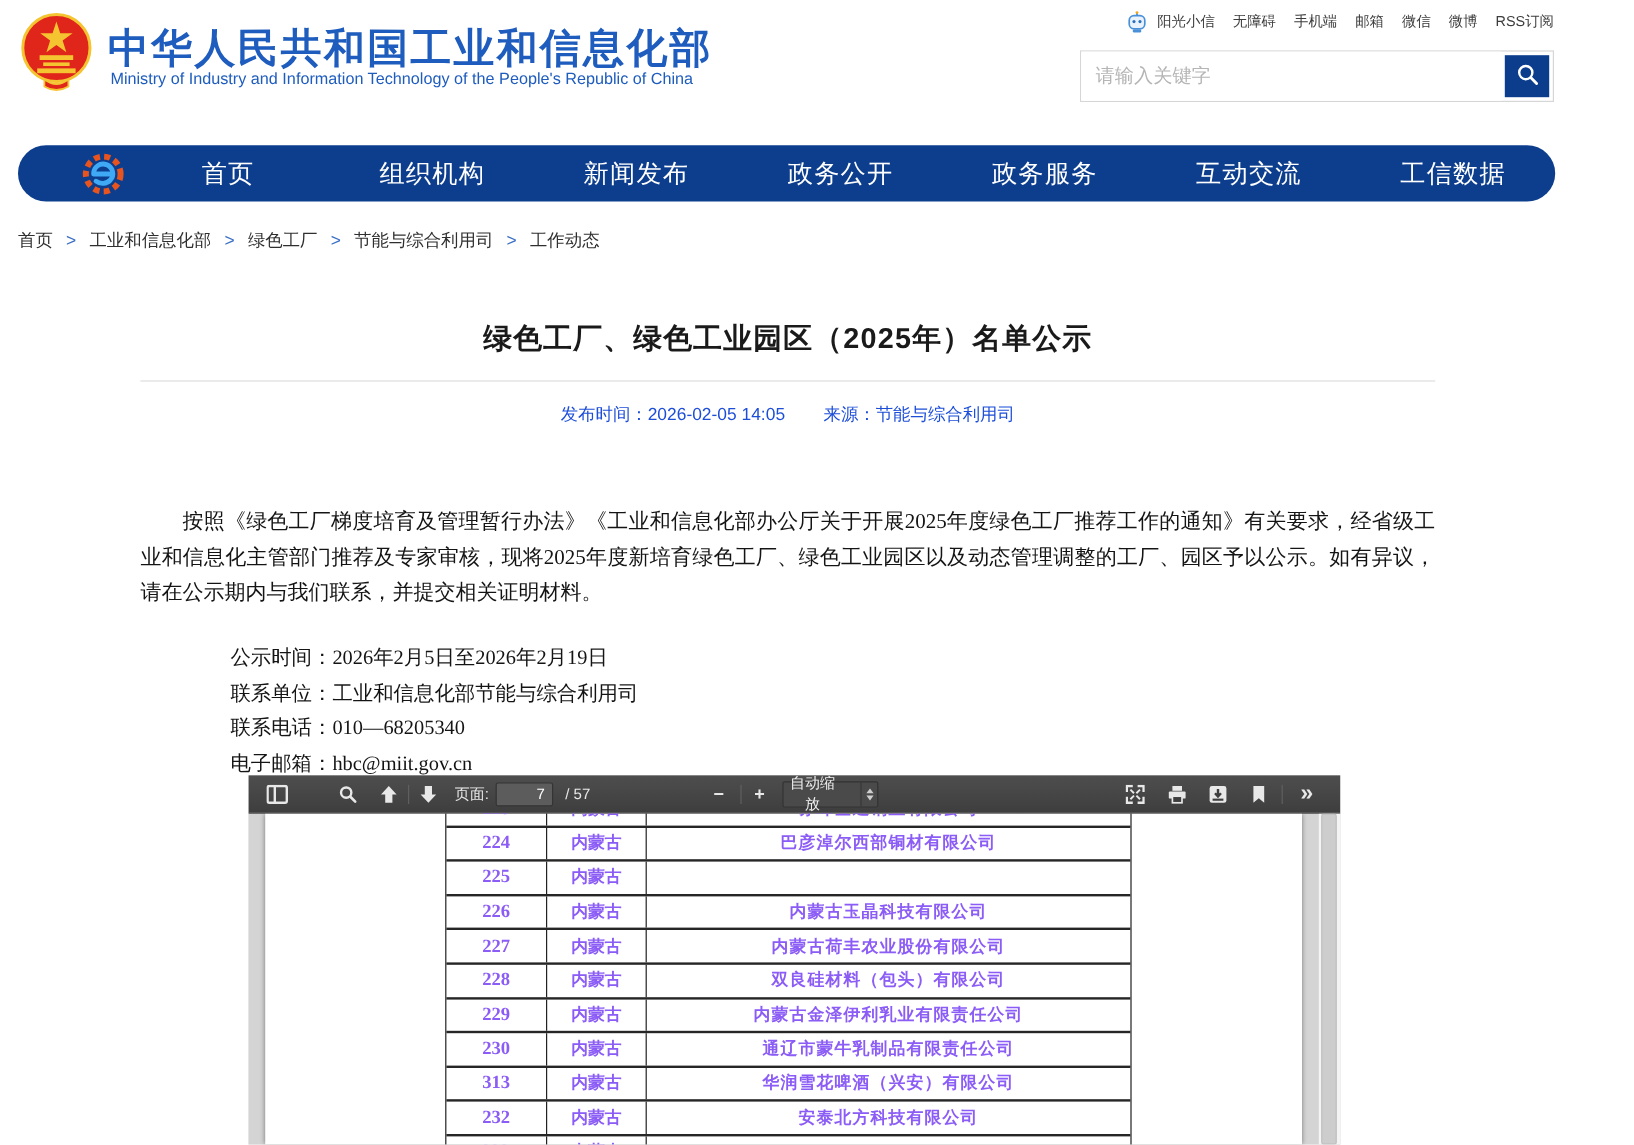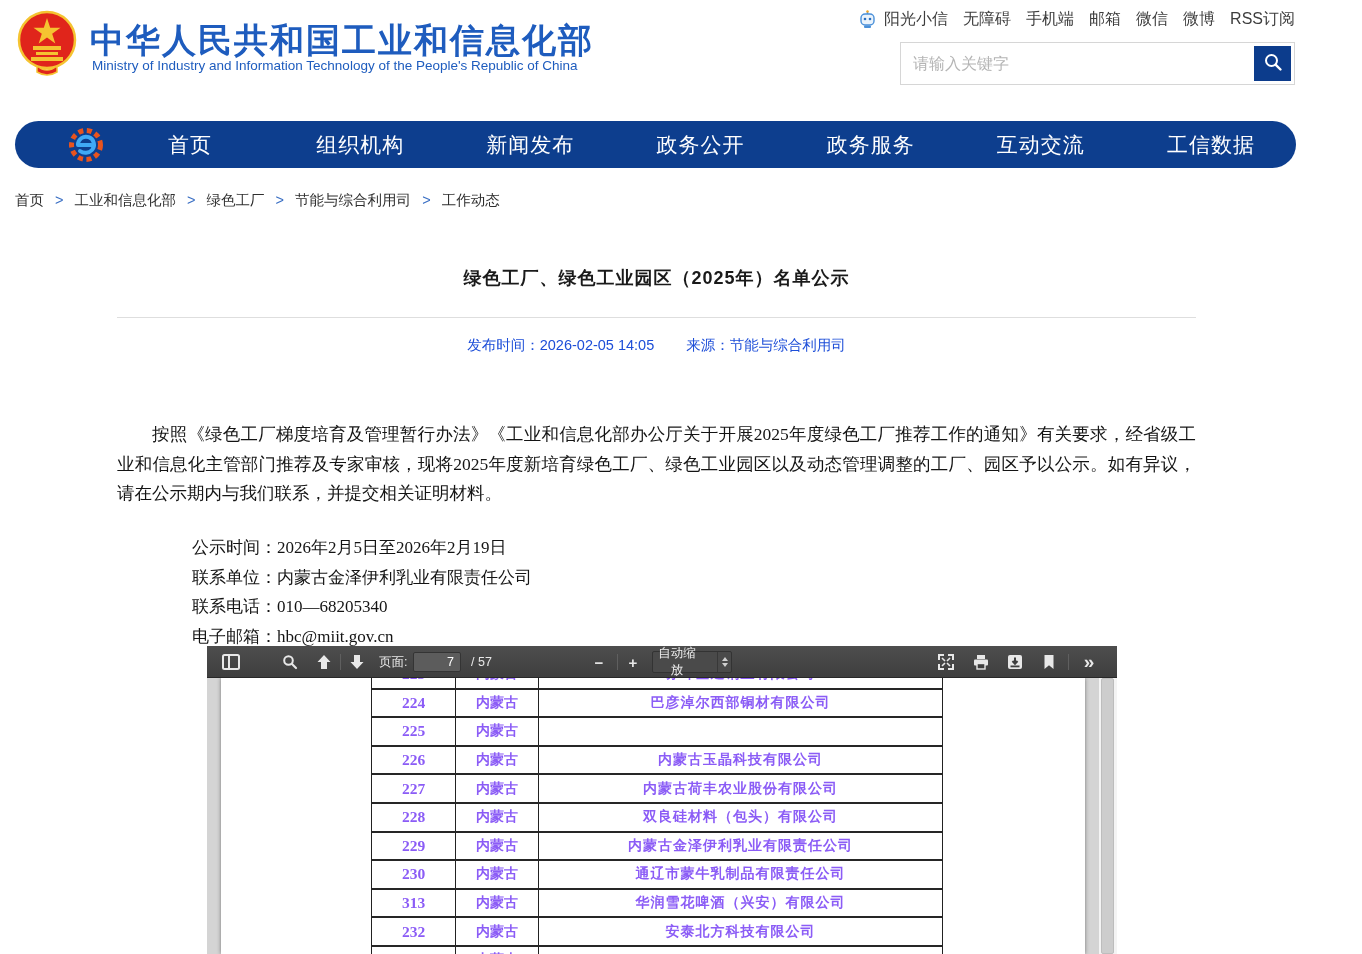--- a/index.html
+++ b/index.html
@@ -9,21 +9,21 @@
     font-family:"Liberation Sans","DejaVu Sans",sans-serif; color:#333;
   }
 
   
   .emblem { position:absolute; left:17px; top:10px; width:60px; height:66px; }
   .site-title { position:absolute; left:90px; top:18px; font-size:34px; font-weight:bold;
     color:#1e5cbe; letter-spacing:2px; }
   .site-subtitle { position:absolute; left:92px; top:58px; font-size:13.5px; color:#1e5cbe; }
 
   .quick-links { position:absolute; top:9px; right:67px; display:flex; align-items:center; gap:15px;
-    font-size:16px; color:#3d3d3d; }
+    font-size:12px; color:#3d3d3d; }
   .quick-links a { color:#3d3d3d; text-decoration:none; white-space:nowrap; }
   .robot-icon { width:19px; height:19px; display:inline-block; margin-right:-8px; }
 
   .search-box { position:absolute; top:42px; left:900px; width:395px; height:43px;
     border:1px solid #d6d6d6; background:#fff; }
   .search-input { position:absolute; left:0; top:0; width:350px; height:41px; border:0; outline:none;
     padding:0 12px; font-size:16px; color:#333; font-family:inherit; }
   .search-input::placeholder { color:#b5b5b5; }
   .search-btn { position:absolute; right:3px; top:3px; width:37px; height:35px; border:0;
     background:#0c3c8c; cursor:pointer; display:flex; align-items:center; justify-content:center; }
@@ -36,21 +36,21 @@
     letter-spacing:1px; cursor:pointer; }
 
   
   .breadcrumb { position:absolute; top:191px; left:15px; font-size:14.5px; color:#2f2f2f; }
   .crumb-wrap { display:inline; }
   .crumb-wrap a { color:#2f2f2f; text-decoration:none; cursor:pointer; }
   .bc-sep { color:#3a6fc4; margin:0 7px; }
 
   
   .article { position:absolute; left:117px; top:0; width:1079px; }
-  .article-title { position:absolute; top:266px; width:100%; text-align:center; font-size:18px;
+  .article-title { position:absolute; top:266px; width:100%; text-align:center; font-size:24px;
     font-weight:bold; color:#1a1a1a; letter-spacing:1px; }
   .title-rule { position:absolute; top:317px; width:100%; border-top:1px solid #dedede; }
   .article-meta { position:absolute; top:336px; width:100%; text-align:center; font-size:14.5px;
     color:#1d4ed8; }
   .article-meta .meta-src { margin-left:28px; }
   .article-body { position:absolute; top:420px; width:100%;
     font-family:"Liberation Serif","DejaVu Serif",serif;
     font-size:17.5px; line-height:29.5px; color:#141414; text-indent:2em; text-align:justify; }
   .contact-block { position:absolute; top:533px; left:31px;
     font-family:"Liberation Serif","DejaVu Serif",serif;
@@ -196,21 +196,21 @@
   <div class="title-rule"></div>
   <div class="article-meta">
     <span class="meta-pub">发布时间：2026-02-05 14:05</span>
     <span class="meta-src">来源：节能与综合利用司</span>
   </div>
   <p class="article-body">按照《绿色工厂梯度培育及管理暂行办法》《工业和信息化部办公厅关于开展2025年度绿色工厂推荐工作的通知》有关要求，经省级工业和信息化主管部门推荐及专家审核，现将2025年度新培育绿色工厂、绿色工业园区以及动态管理调整的工厂、园区予以公示。如有异议，请在公示期内与我们联系，并提交相关证明材料。</p>
   <div class="contact-block">
 
       <div>公示时间：2026年2月5日至2026年2月19日</div>
 
-      <div>联系单位：内蒙古金泽伊利乳业有限责任公司</div>
+      <div>联系单位：工业和信息化部节能与综合利用司</div>
 
       <div>联系电话：010—68205340</div>
 
       <div>电子邮箱：hbc@miit.gov.cn</div>
     </div>
 </div>
 
 <div class="pdf-viewer">
   <div class="pdf-toolbar">
     <button class="tb" style="left:10px; width:28px;">

